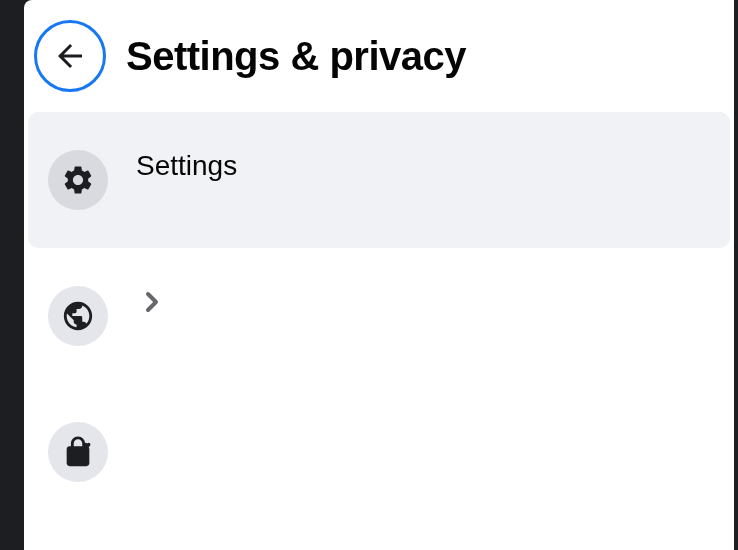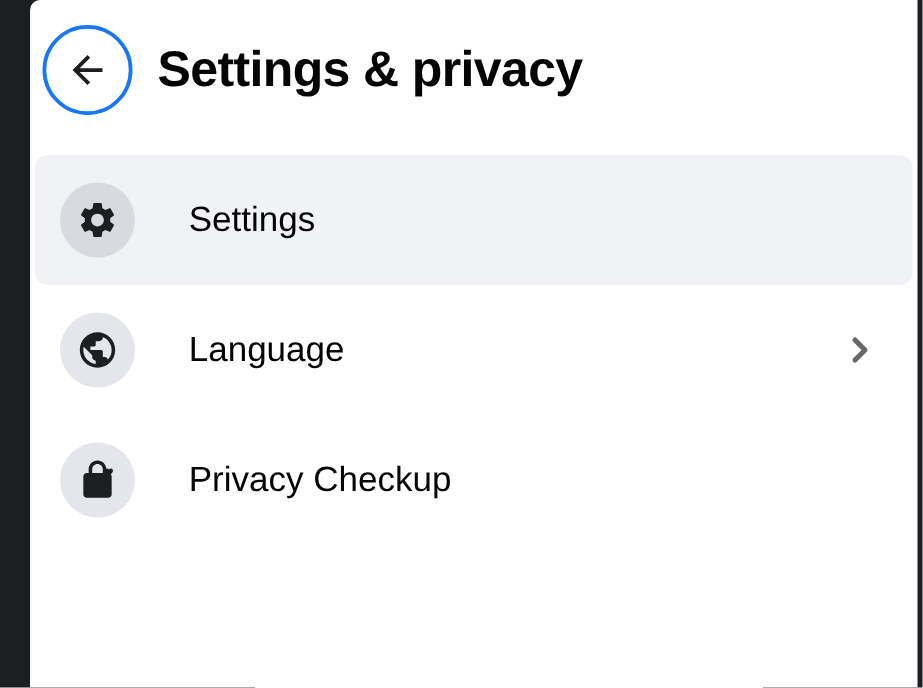--- a/index.html
+++ b/index.html
@@ -18,21 +18,21 @@
       background: #ffffff;
       width: 710px;
       margin-left: 24px;
       height: 100%;
       border-radius: 8px 0 0 0;
       padding-top: 20px;
     }
     .header {
       display: flex;
       align-items: center;
-      padding: 0 10px 32px 10px;
+      padding: 0 10px 20px 10px;
       gap: 20px;
     }
     .back-button {
       width: 72px;
       height: 72px;
       border-radius: 50%;
       border: 3px solid #1877f2;
       background: #ffffff;
       display: flex;
       align-items: center;
@@ -48,25 +48,24 @@
       font-size: 40px;
       font-weight: 800;
       color: #050505;
       letter-spacing: -0.5px;
     }
     .menu-list {
       padding: 0 4px;
     }
     .menu-item {
       display: flex;
-      align-items: center;
-      padding: 22px 20px;
+      padding: 38px 20px;
       border-radius: 10px;
       cursor: pointer;
-      gap: 43px;
+      gap: 28px;
     }
     .menu-item.active {
       background: #f0f2f5;
     }
     .icon-circle {
       width: 60px;
       height: 60px;
       border-radius: 50%;
       background: #e4e6eb;
       display: flex;
@@ -123,33 +122,31 @@
       </div>
       <span class="menu-label">Settings</span>
     </div>
 
     <div class="menu-item">
       <div class="icon-circle">
         <svg viewBox="0 0 24 24">
           <path d="M12 2C6.48 2 2 6.48 2 12s4.48 10 10 10 10-4.48 10-10S17.52 2 12 2zm-1 17.93c-3.95-.49-7-3.85-7-7.93 0-.62.08-1.21.21-1.79L9 15v1c0 1.1.9 2 2 2v1.93zm6.9-2.54c-.26-.81-1-1.39-1.9-1.39h-1v-3c0-.55-.45-1-1-1H8v-2h2c.55 0 1-.45 1-1V7h2c1.1 0 2-.9 2-2v-.41c2.93 1.19 5 4.06 5 7.41 0 2.08-.8 3.97-2.1 5.39z"></path>
         </svg>
       </div>
-      <span class="menu-label">Language</span>
       <div class="chevron">
         <svg viewBox="0 0 24 24" fill="none" stroke-width="3" stroke-linecap="round" stroke-linejoin="round">
           <polyline points="9 18 15 12 9 6"></polyline>
         </svg>
       </div>
     </div>
 
     <div class="menu-item">
       <div class="icon-circle">
         <svg viewBox="0 0 24 24">
           <path d="M18 8h-1V6c0-2.76-2.24-5-5-5S7 3.24 7 6v2H6c-1.1 0-2 .9-2 2v10c0 1.1.9 2 2 2h12c1.1 0 2-.9 2-2V10c0-1.1-.9-2-2-2zM9 6c0-1.66 1.34-3 3-3s3 1.34 3 3v2H9V6z"></path>
           <path d="M19.5 5.5c-.4 0-.75.2-1 .5-.25-.3-.6-.5-1-.5-.7 0-1.25.55-1.25 1.25 0 .9 1.05 1.85 2.25 2.75 1.2-.9 2.25-1.85 2.25-2.75 0-.7-.55-1.25-1.25-1.25z" fill="#1c1e21"></path>
         </svg>
       </div>
-      <span class="menu-label">Privacy Checkup</span>
     </div>
 
 
   </div>
 </div>
 
 </body></html>

